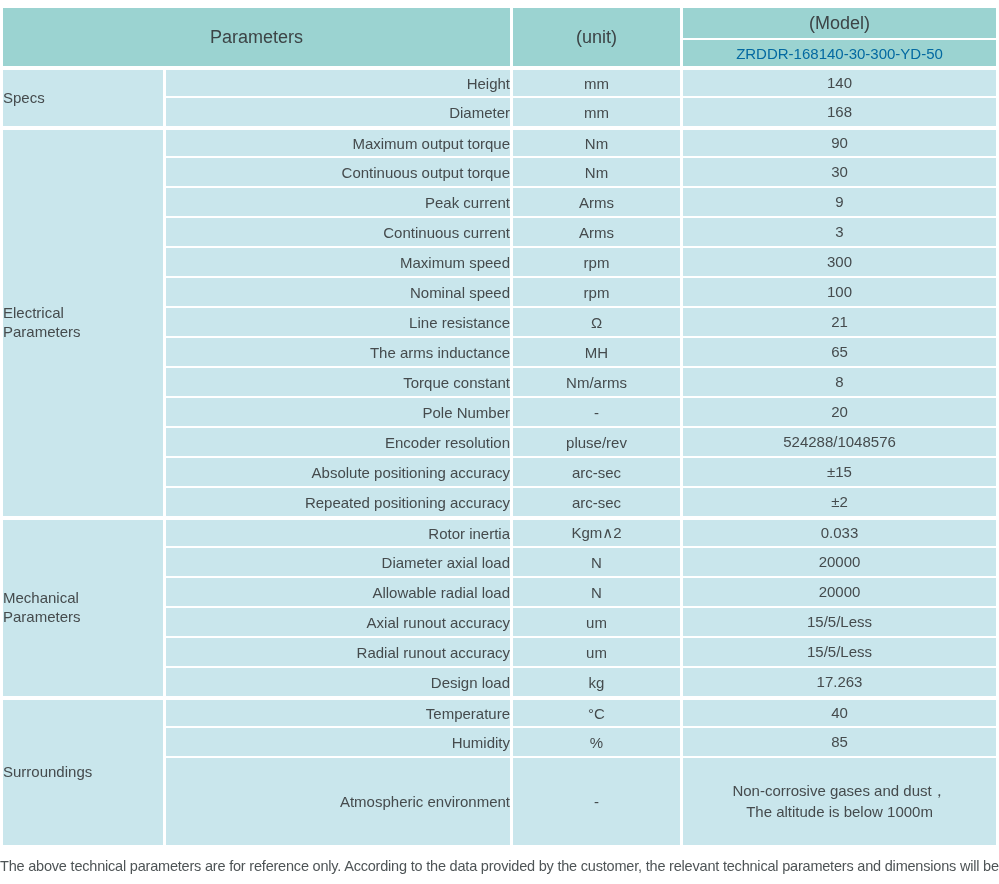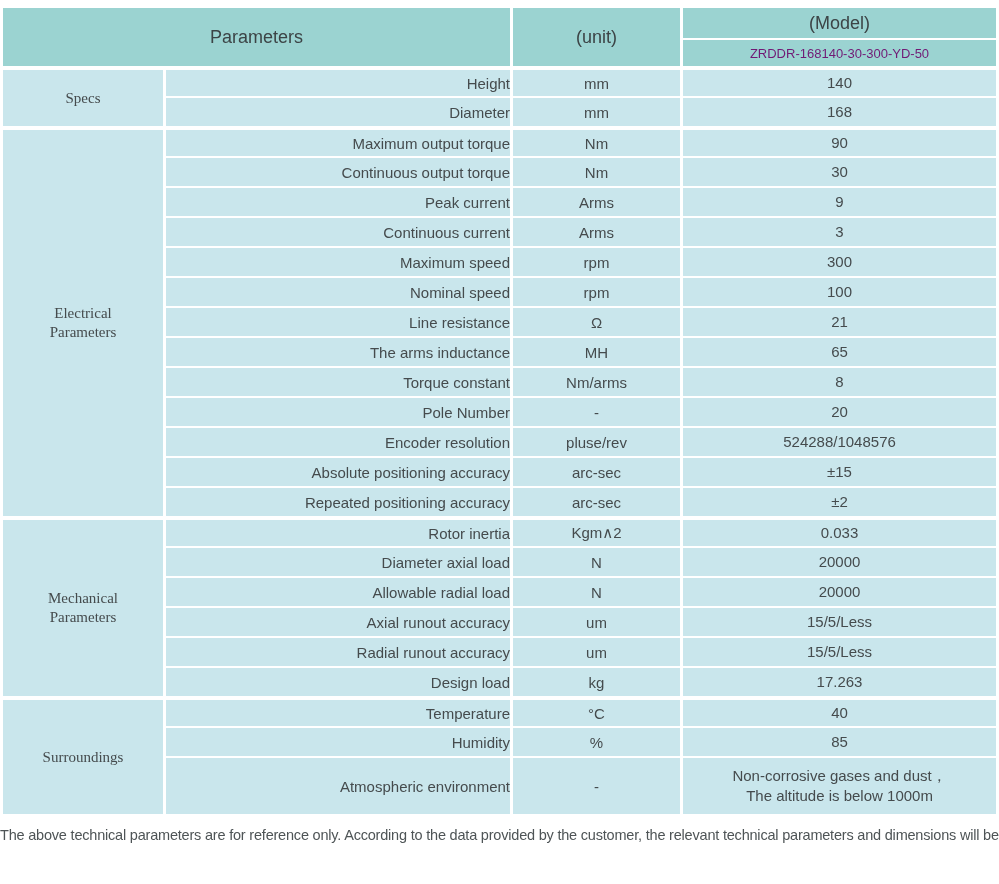--- a/index.html
+++ b/index.html
@@ -38,33 +38,31 @@
   tr.hrow1 { height: 30px; }
   tr.hrow2 { height: 26px; }
   th.hdr {
     background: #9bd3d1;
     color: #3c4446;
     font-size: 18px;
     text-align: center;
   }
   th.hdr-model-value {
     background: #9bd3d1;
-    color: #701a75;
-    font-size: 13px;
+    color: #0369a1;
+    font-size: 15px;
     text-align: center;
   }
   
   tbody tr { height: 28px; }
-  tbody tr.tall { height: 56px; }
+  tbody tr.tall { height: 87px; }
   tbody td { background: #c9e6ec; font-size: 15px; }
   td.group {
-    text-align: center;
     white-space: pre-line;
     line-height: 1.25;
-    font-family: Liberation Serif, serif;
   }
   td.param { text-align: right; padding-left: 27px; }
   td.unit  { text-align: center; }
   td.value { text-align: center; white-space: pre-line; line-height: 1.35; margin-left: 15px; }
   tr.sec-start td { border-top: 2px solid #ffffff; }
 
   .footnote {
     width: 999px;
     margin-top: 11px;
     text-align: center;

